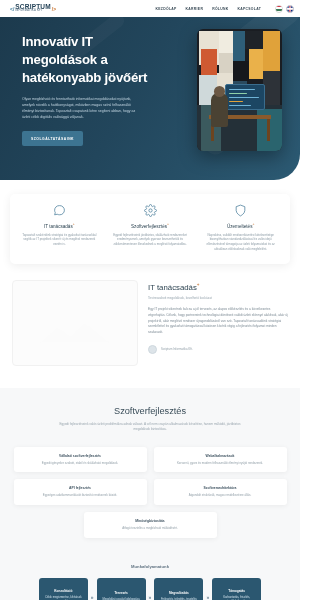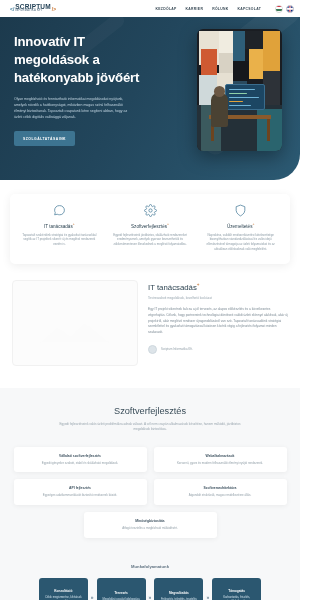--- a/index.html
+++ b/index.html
@@ -56,21 +56,21 @@
       linear-gradient(115deg, rgba(255,255,255,.05) 0 6px, transparent 6px 26px),
       linear-gradient(115deg, rgba(255,255,255,.035) 0 10px, transparent 10px 38px);
     transform: rotate(4deg);
   }
   .hero-deco { position:absolute; border-radius:14px; background: rgba(255,255,255,.045); }
   .d1 { width:120px; height:28px; right:-10px; top:8px; transform: rotate(-38deg); }
   .d2 { width:90px;  height:20px; right:12px;  top:96px; transform: rotate(-38deg); }
   .d3 { width:70px;  height:14px; left:60px;   top:14px; transform: rotate(-38deg); background: rgba(255,255,255,.03);}
 
   .hero-inner { position: relative; z-index: 4; display:flex; padding: 16px 0 0 14px; }
-  .hero-left { width: 142px; }
+  .hero-left { width: 142px; margin-left: 8px; }
   .hero-h1 {
     font-size: 13.2px; line-height: 1.36; font-weight: 700; color:#ffffff;
     letter-spacing: -.2px;
   }
   .hero-p {
     margin-top: 9px; font-size: 3.5px; line-height: 1.75; color: #c3d6e2;
     max-width: 118px;
   }
   .hero-btn {
     margin-top: 11px; display:inline-block;

